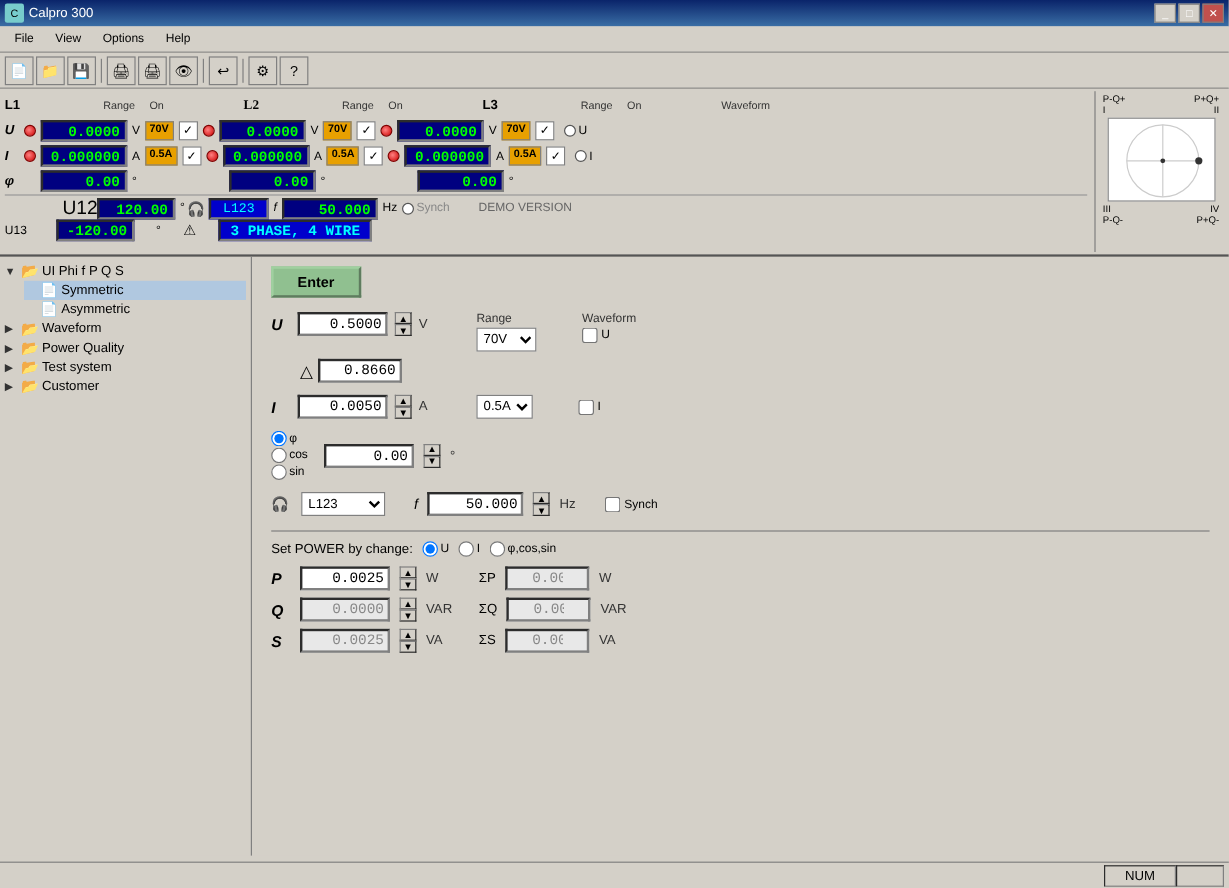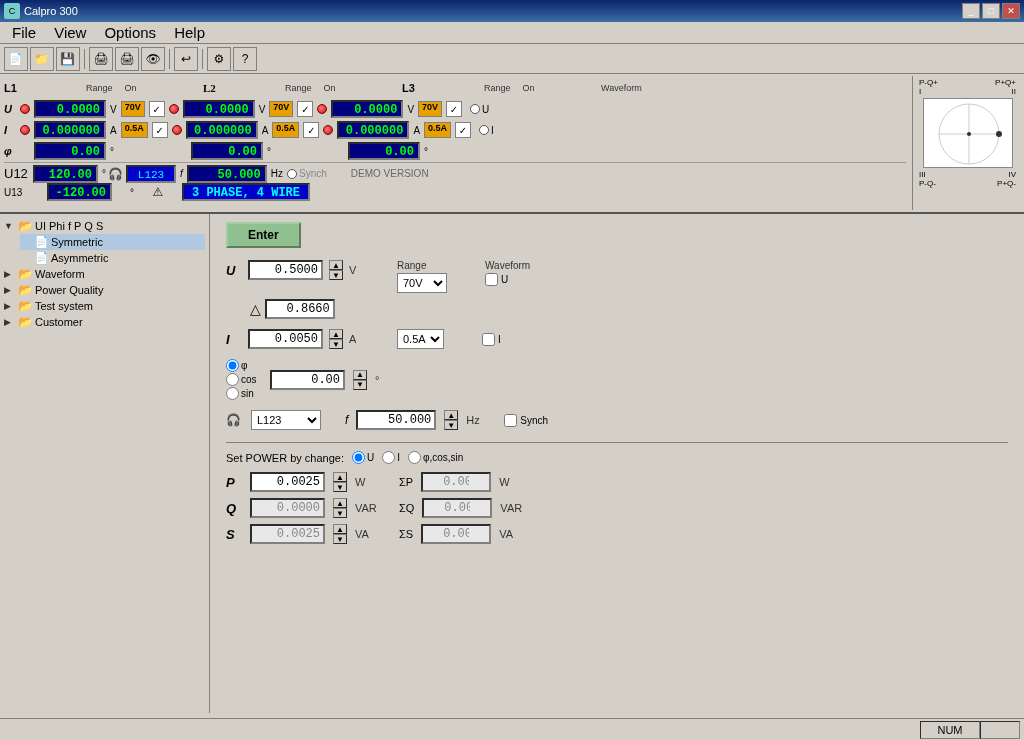--- a/index.html
+++ b/index.html
@@ -35,21 +35,21 @@
       border-bottom: 1px solid #808080;
       height: 22px;
       display: flex;
       align-items: center;
       padding: 0 4px;
       gap: 2px;
     }
     .menu-item {
       padding: 2px 8px;
       cursor: pointer;
-      font-size: 15px;
+      font-size: 10px;
     }
 
     
     .toolbar {
       background: #d4d0c8;
       border-bottom: 1px solid #808080;
       height: 30px;
       display: flex;
       align-items: center;
       padding: 2px 4px;
@@ -480,21 +480,21 @@
       <div style="width:10px;"></div>
       <div class="value-display" style="width:55px;">0.00</div>
       <span style="font-size:10px;">°</span>
       <div style="width:55px;"></div>
       <div style="width:10px;"></div>
       <div class="value-display" style="width:55px;">0.00</div>
       <span style="font-size:10px;">°</span>
     </div>
 
     <div style="display:flex; align-items:center; gap:4px; height:20px; border-top:1px solid #999; padding-top:2px;">
-      <span style="font-size:13px; width:25px;">U12</span>
+      <span style="font-size:16px; width:25px;margin-left:48px;">U12</span>
       <div class="u12-display">120.00</div>
       <span style="font-size:10px;">°</span>
 
       <div style="width:12px; display:flex; align-items:center; justify-content:center; font-size:12px;">🎧</div>
       <div style="background:#0000cc; color:#00ffff; font-family:Courier New,monospace; font-size:11px; padding:1px 6px; border:2px inset #808080; height:18px; line-height:14px; min-width:50px; text-align:center;">L123</div>
       <span style="font-style:italic; font-size:10px;">f</span>
       <div class="freq-display">50.000</div>
       <span style="font-size:10px;">Hz</span>
       <div style="display:flex; align-items:center; gap:2px;">
         <div style="width:10px;height:10px;border-radius:50%;border:1px solid #555;background:white;"></div>

